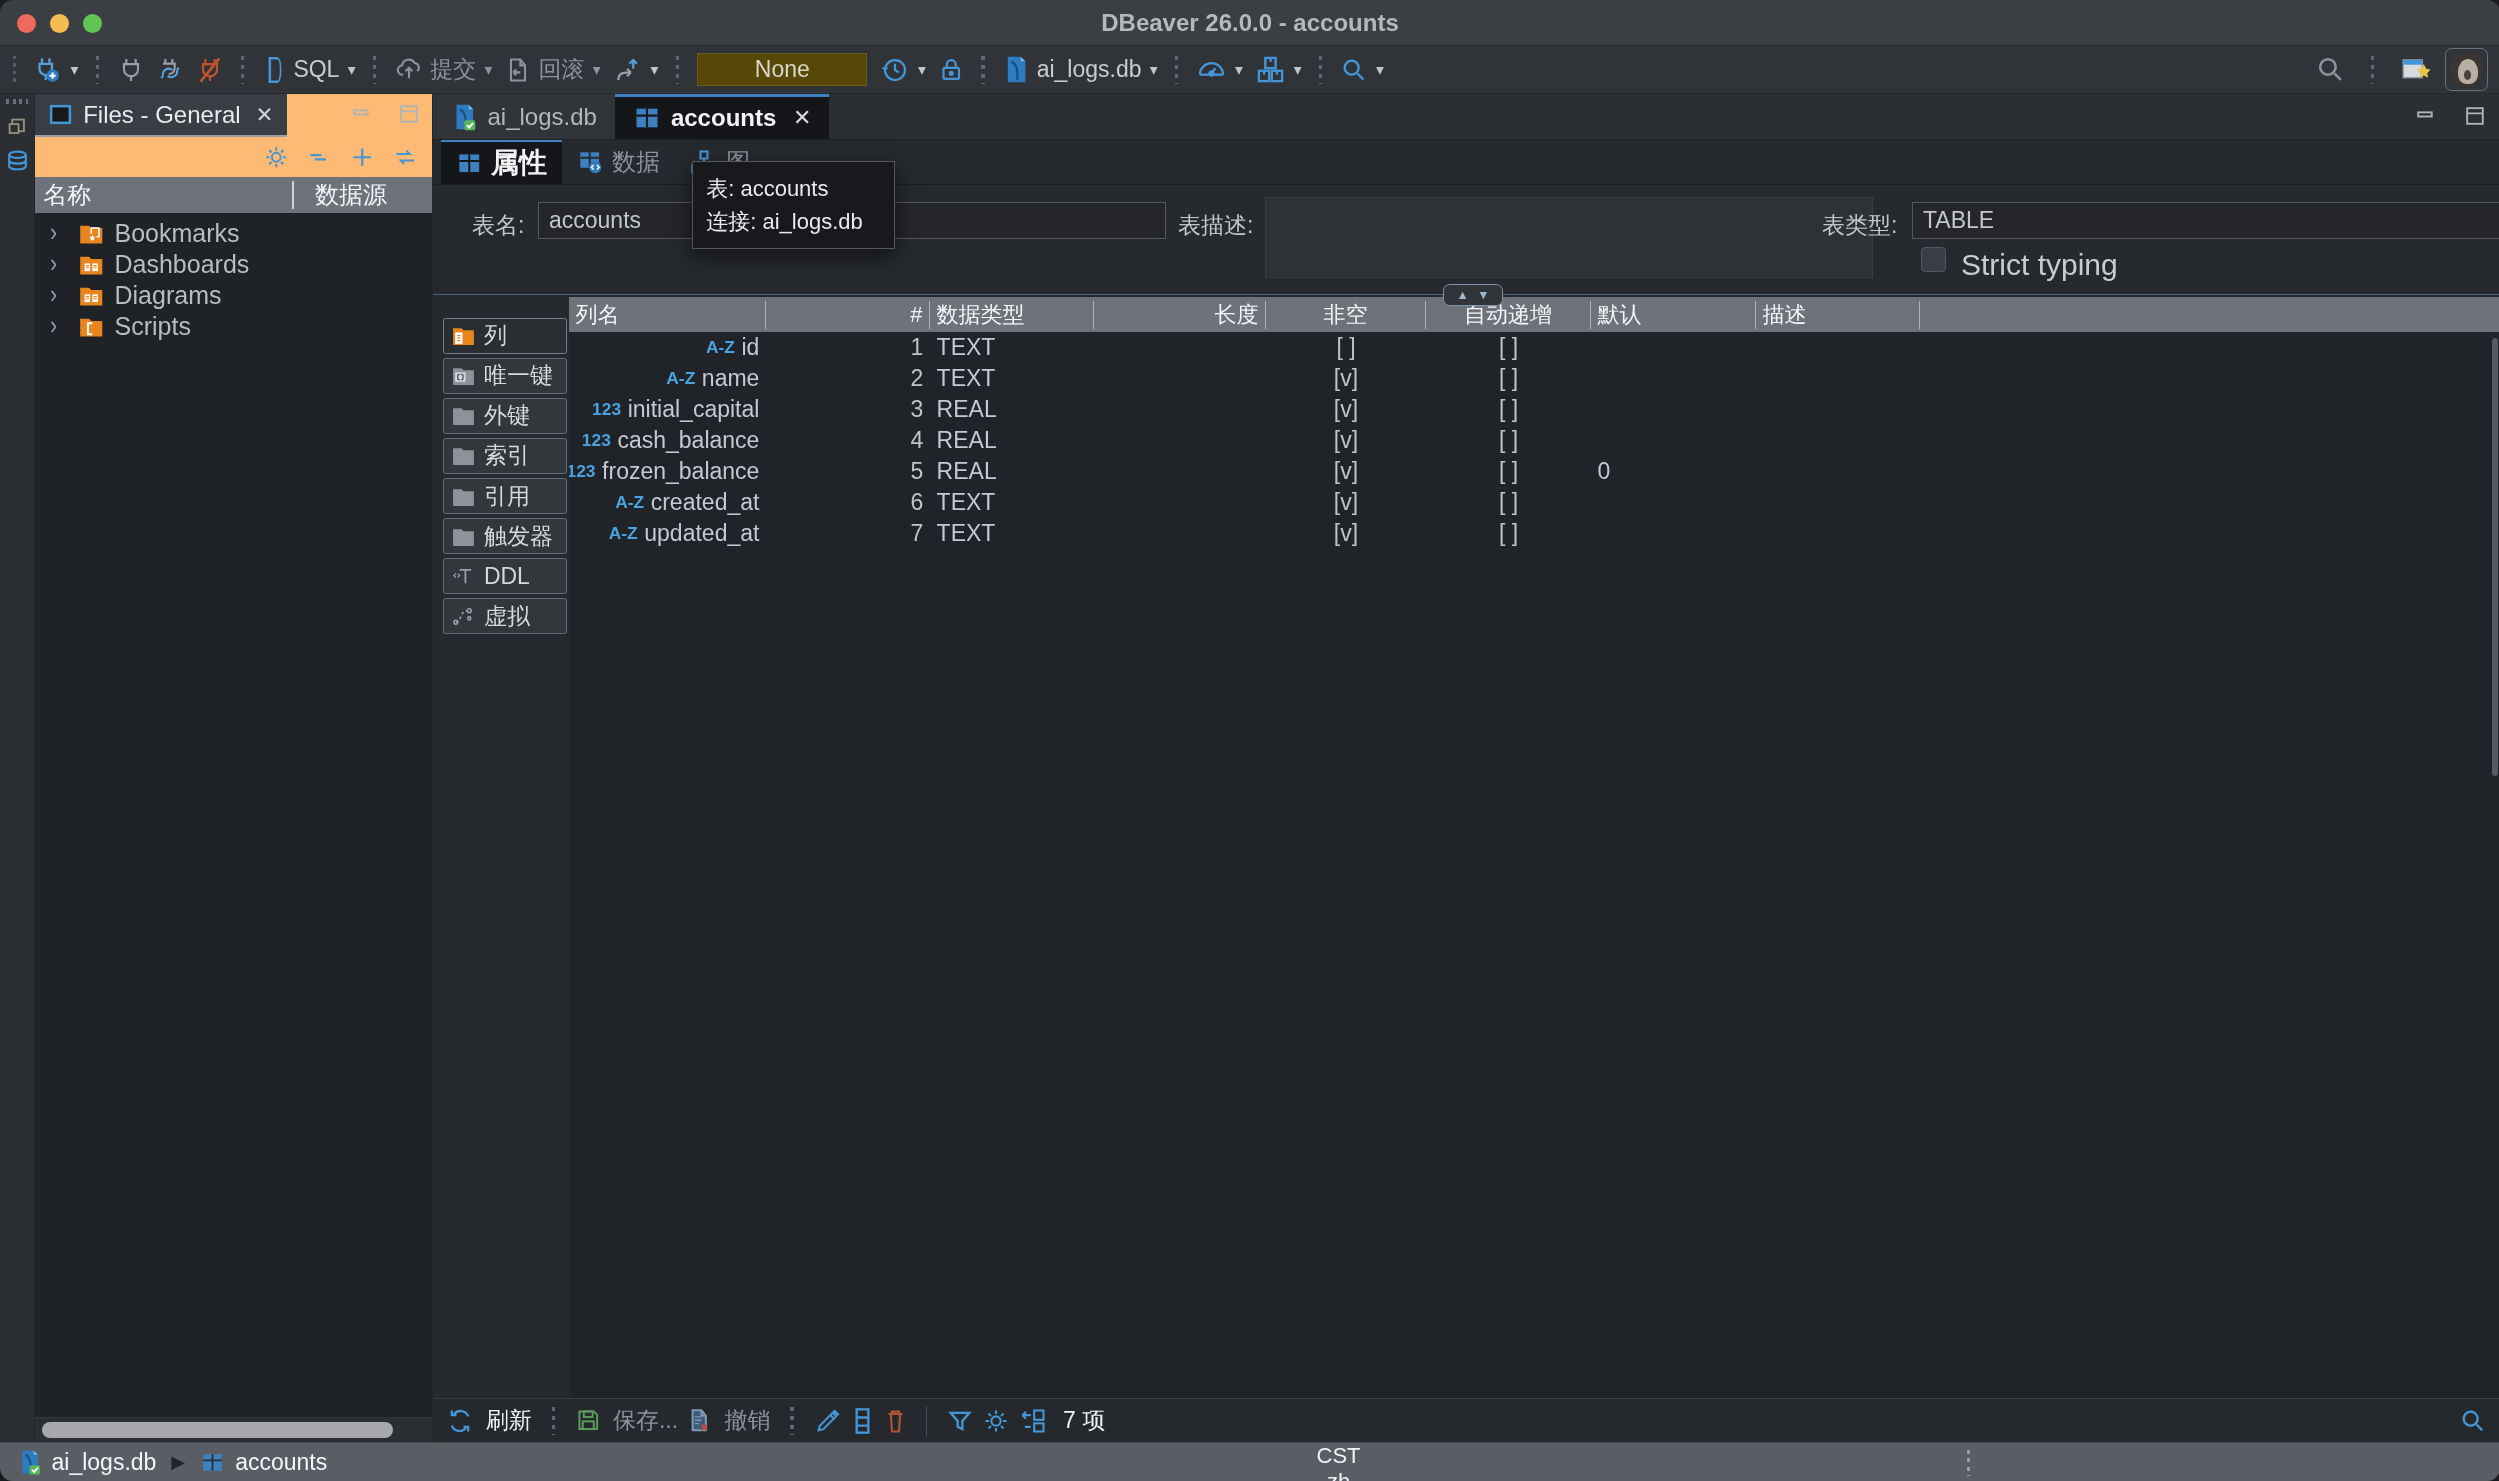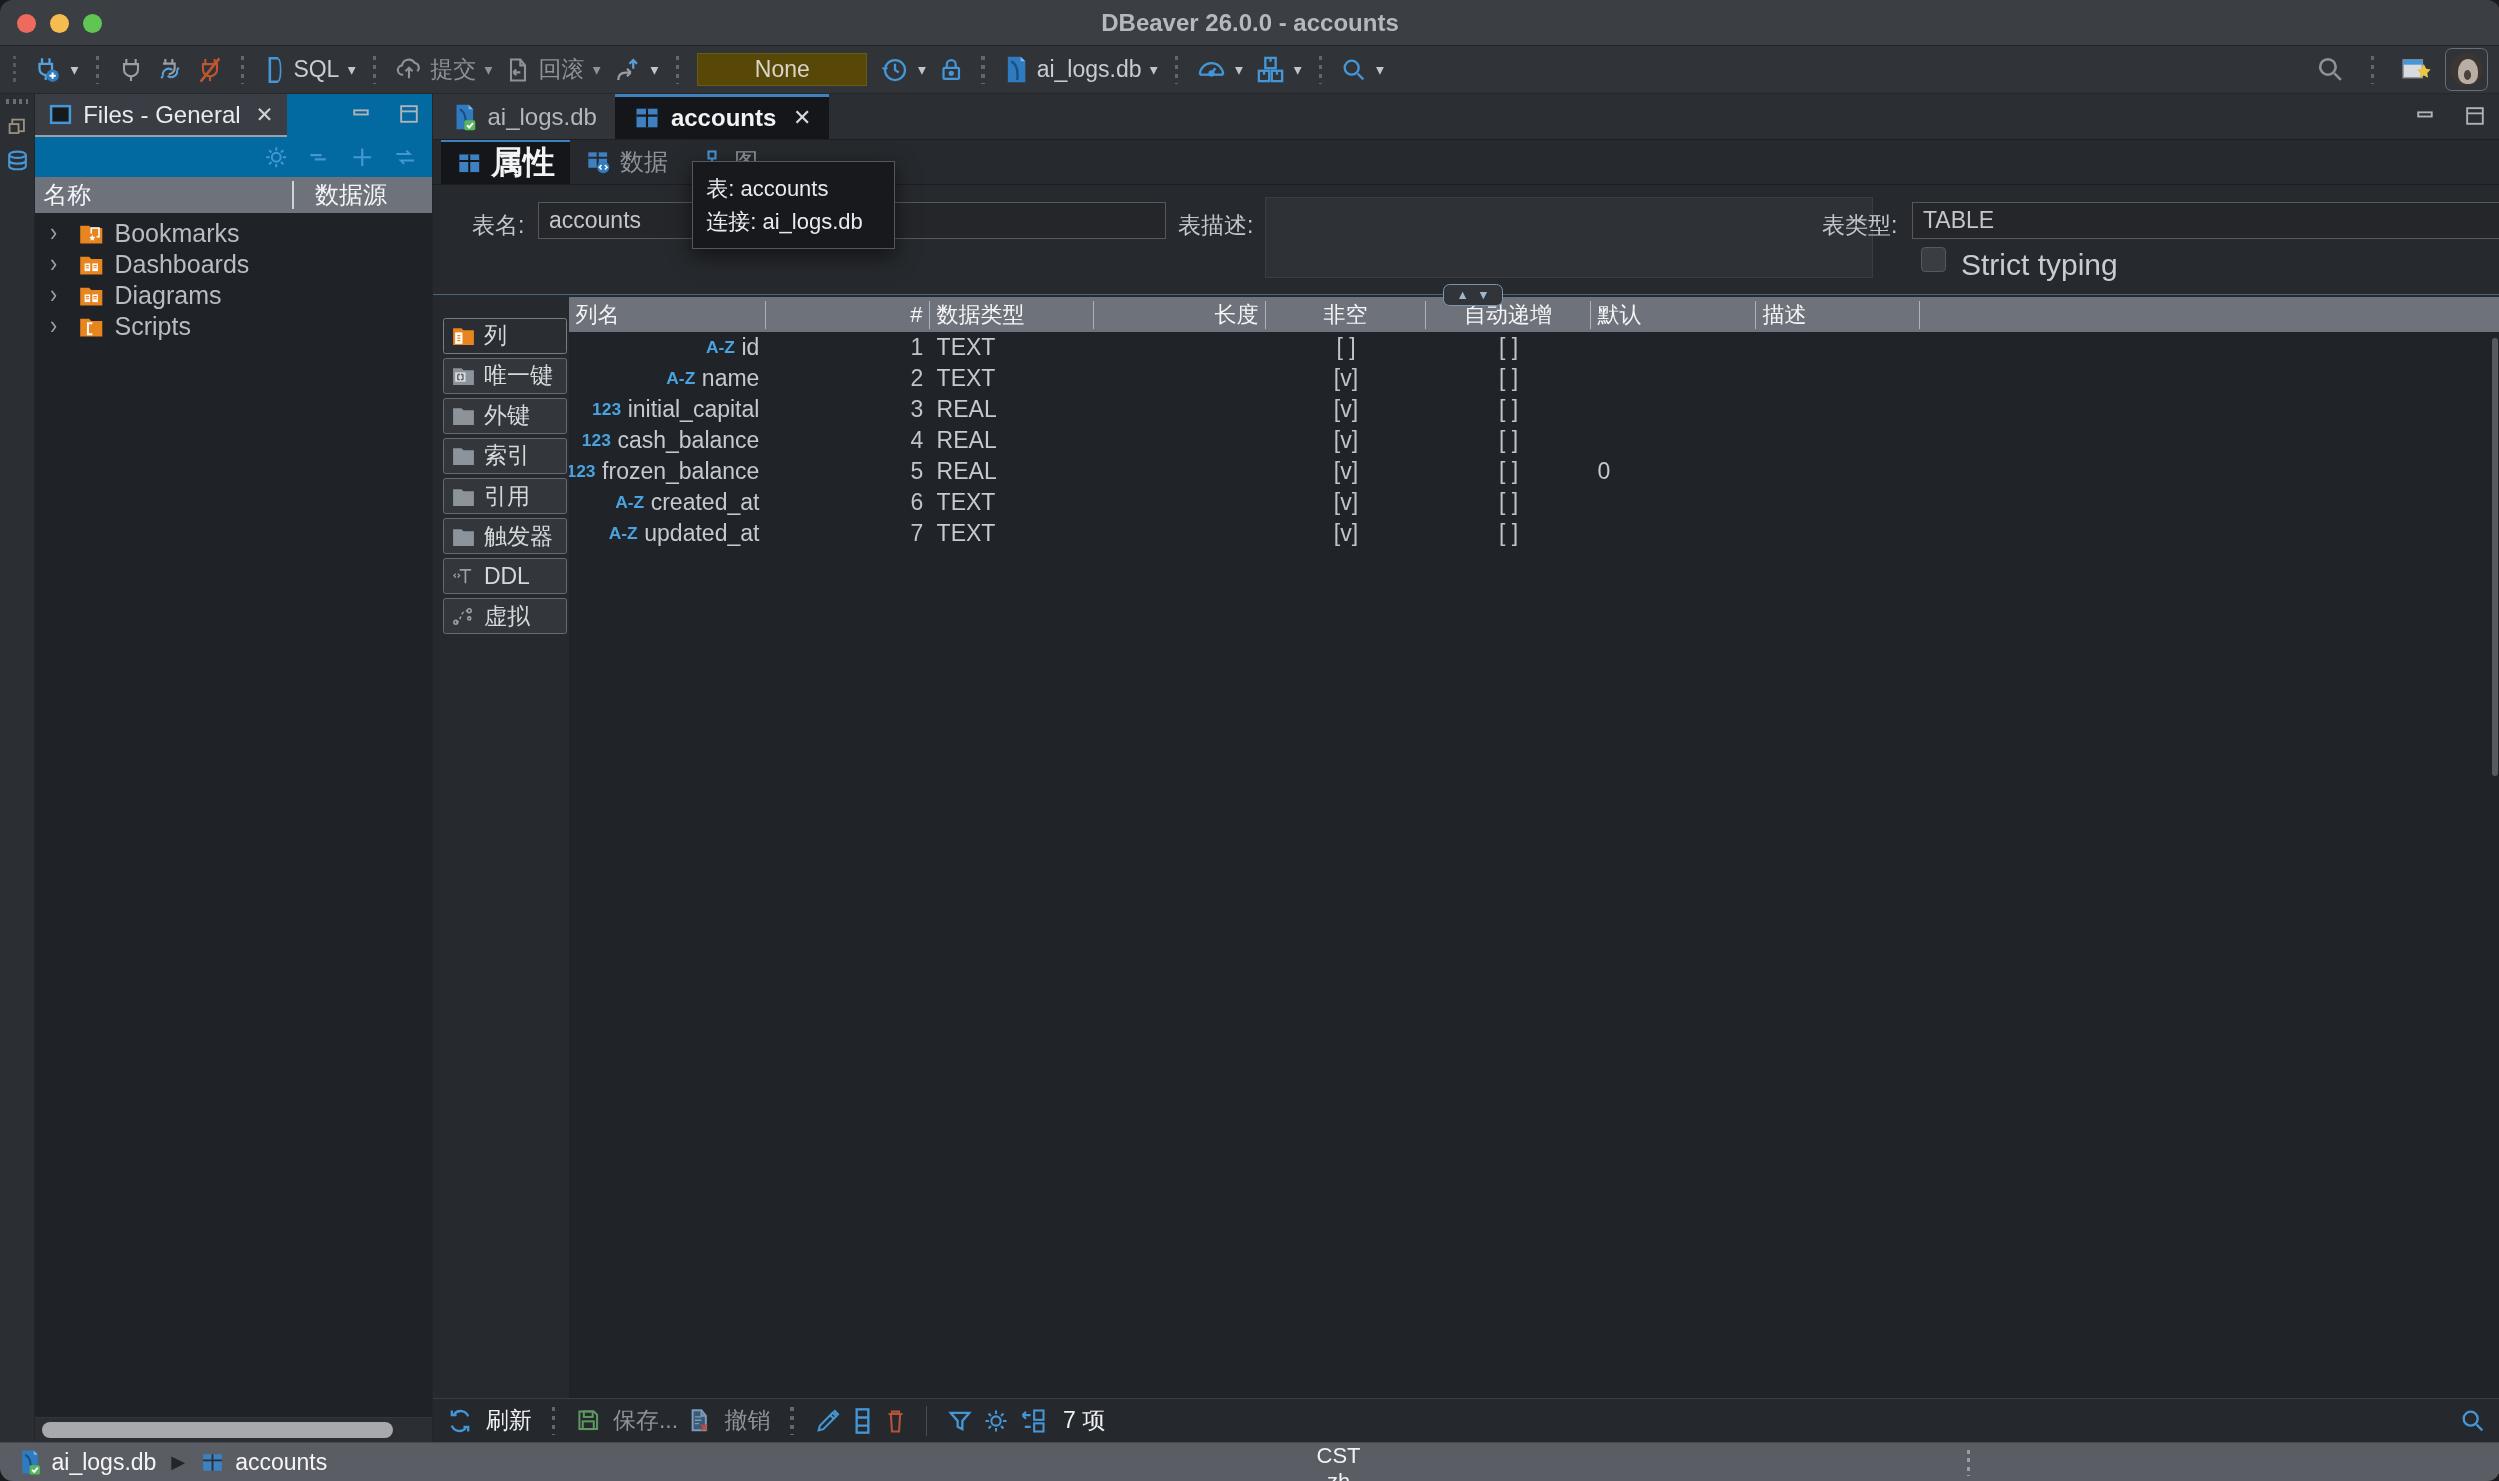--- a/index.html
+++ b/index.html
@@ -46,21 +46,21 @@
   
   .main { position:absolute; top:94px; left:0; right:0; bottom:39px; display:flex; }
 
   
   .left-strip { width:35px; background:#2b2e32; border-right:0.8px solid #232528;
                 display:flex; flex-direction:column; align-items:center; padding-top:5px; gap:11.6px; }
   .strip-dots { width:21.5px; height:5px;
                 background-image:repeating-linear-gradient(90deg,#6a6f75 0 3.3px,transparent 3.3px 6.6px); }
 
   
-  .files-panel { width:398px; display:flex; flex-direction:column; background:#0369a1;
+  .files-panel { width:398px; display:flex; flex-direction:column; background:#fdba74;
                  border-right:1.7px solid #232528; }
   .panel-tabbar { height:43px; display:flex; align-items:stretch; position:relative; }
   .panel-tab { display:flex; align-items:center; gap:10px; padding:0 13.2px; background:#3a3e44;
                border-bottom:2.5px solid #9aa0a6; }
   .panel-tab .t { font-size:24px; color:#e8eaec; }
   .panel-tab .x { font-size:21.5px; color:#cfd2d6; margin-left:5px; }
   .panel-winbtns { position:absolute; right:10px; top:8.3px; display:flex; gap:23px; }
   .panel-toolbar { height:40px; display:flex; justify-content:flex-end; align-items:center;
                    gap:16.5px; padding-right:13.2px; }
   .panel-colhead { height:36px; background:#6e737b; display:flex; align-items:center;
@@ -85,21 +85,21 @@
   .ed-tab.inactive .t { font-size:24px; color:#b4b8bc; }
   .ed-tab.active { background:#141619; border-top:3.3px solid #3e80c0; }
   .ed-tab.active .t { font-size:24px; font-weight:700; color:#f2f3f5; }
   .ed-tab .x { font-size:22px; color:#d8dadd; margin-left:6.6px; }
   .ed-winbtns { position:absolute; right:11.6px; top:10px; display:flex; gap:25px; }
 
   .subtabs { height:45px; background:#26292d; display:flex; align-items:stretch;
              padding-left:8.3px; border-bottom:1.7px solid #1c1e21; }
   .subtab { display:flex; align-items:center; gap:8.3px; padding:0 15px; }
   .subtab.active { background:#141619; border-top:2.5px solid #3e80c0; }
-  .subtab.active .t { font-size:32px; font-weight:700; color:#f2f3f5; }
+  .subtab.active .t { font-size:28px; font-weight:700; color:#f2f3f5; }
   .subtab .t { font-size:24px; color:#8d939a; }
 
   .form-area { position:relative; height:107px; background:#26292d; }
   .f-label { position:absolute; font-size:23px; color:#c3c7cb; }
   .f-input { position:absolute; height:37px; background:#24262a; border:0.8px solid #55595f;
              color:#c3c7cb; font-size:23px; font-family:inherit; padding:0 10px; }
   .desc-box { position:absolute; left:832px; top:12.4px; width:608px; height:81px;
               background:#2e3136; border:0.8px solid #3a3e43; }
   .strict-check { position:absolute; left:1488px; top:62px; width:25px; height:25px;
                   background:#3a3e44; border:0.8px solid #55595f; border-radius:4.1px; }

